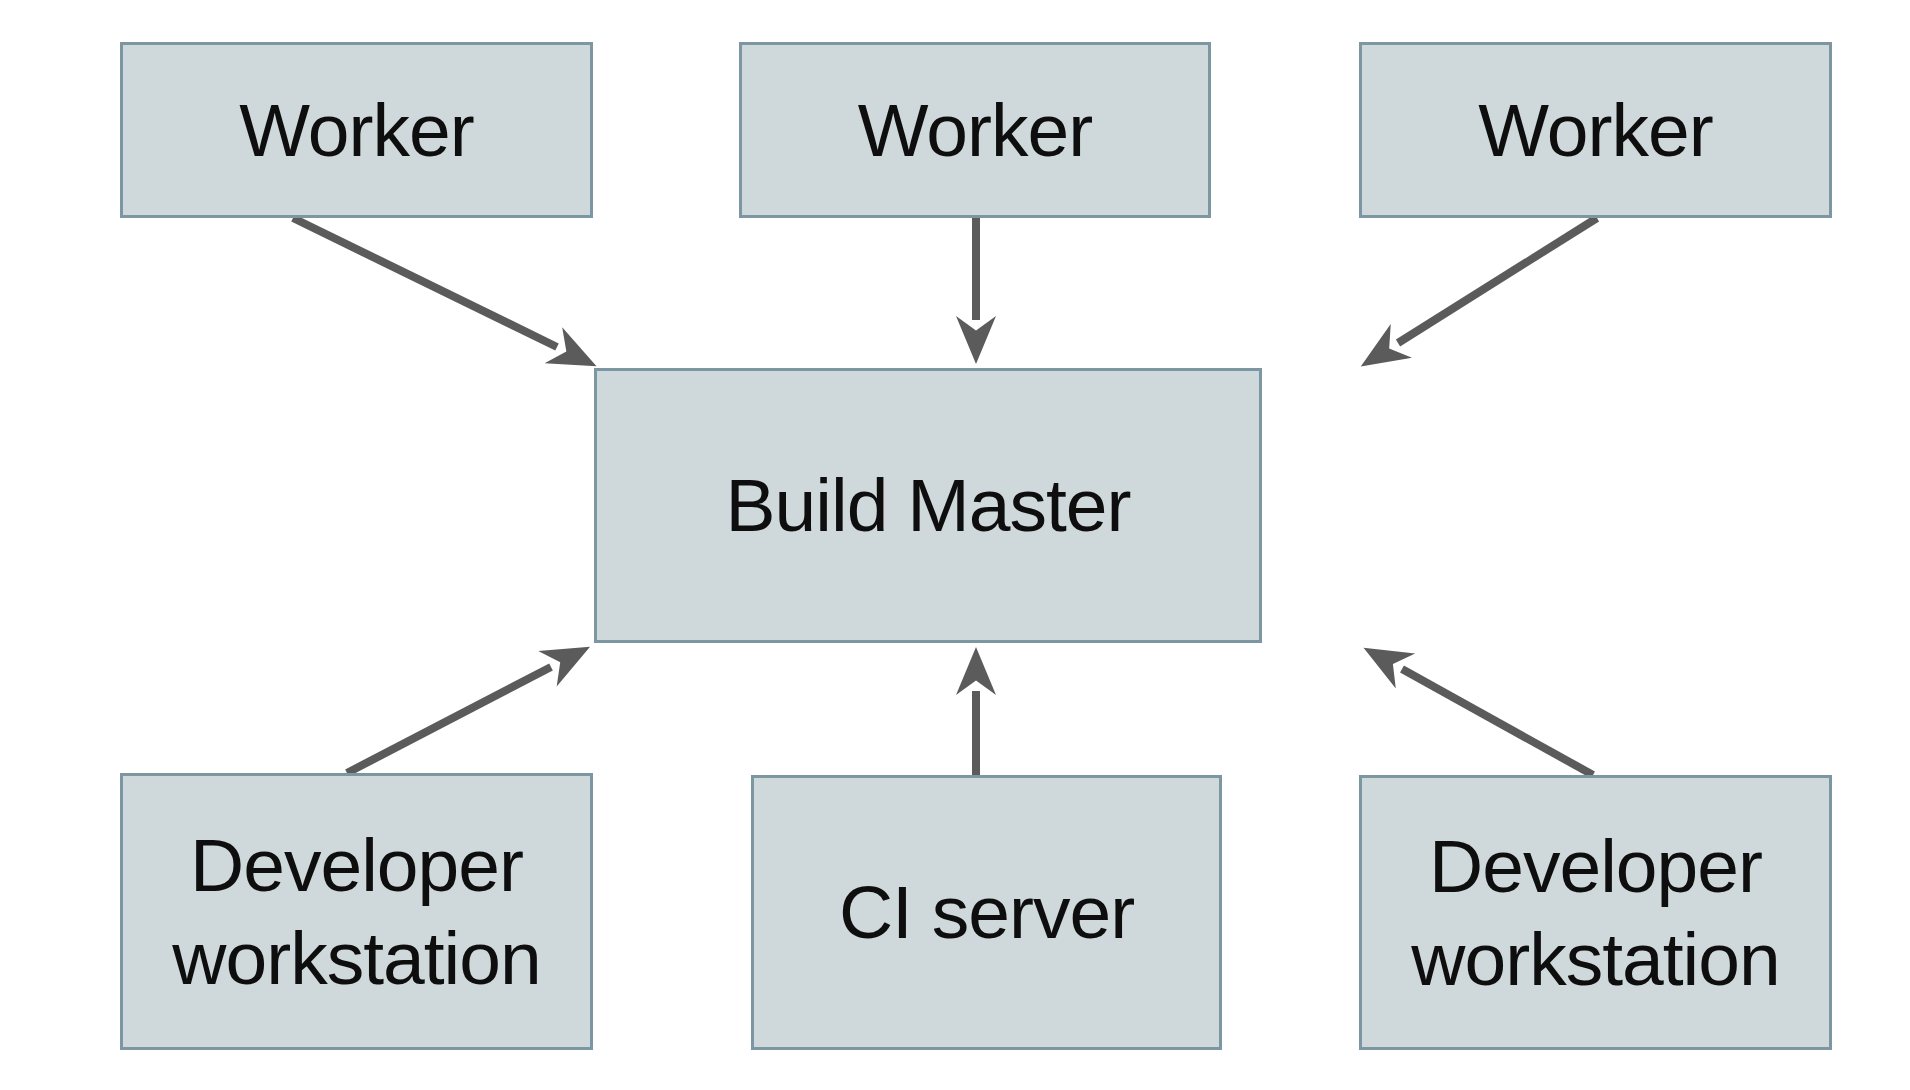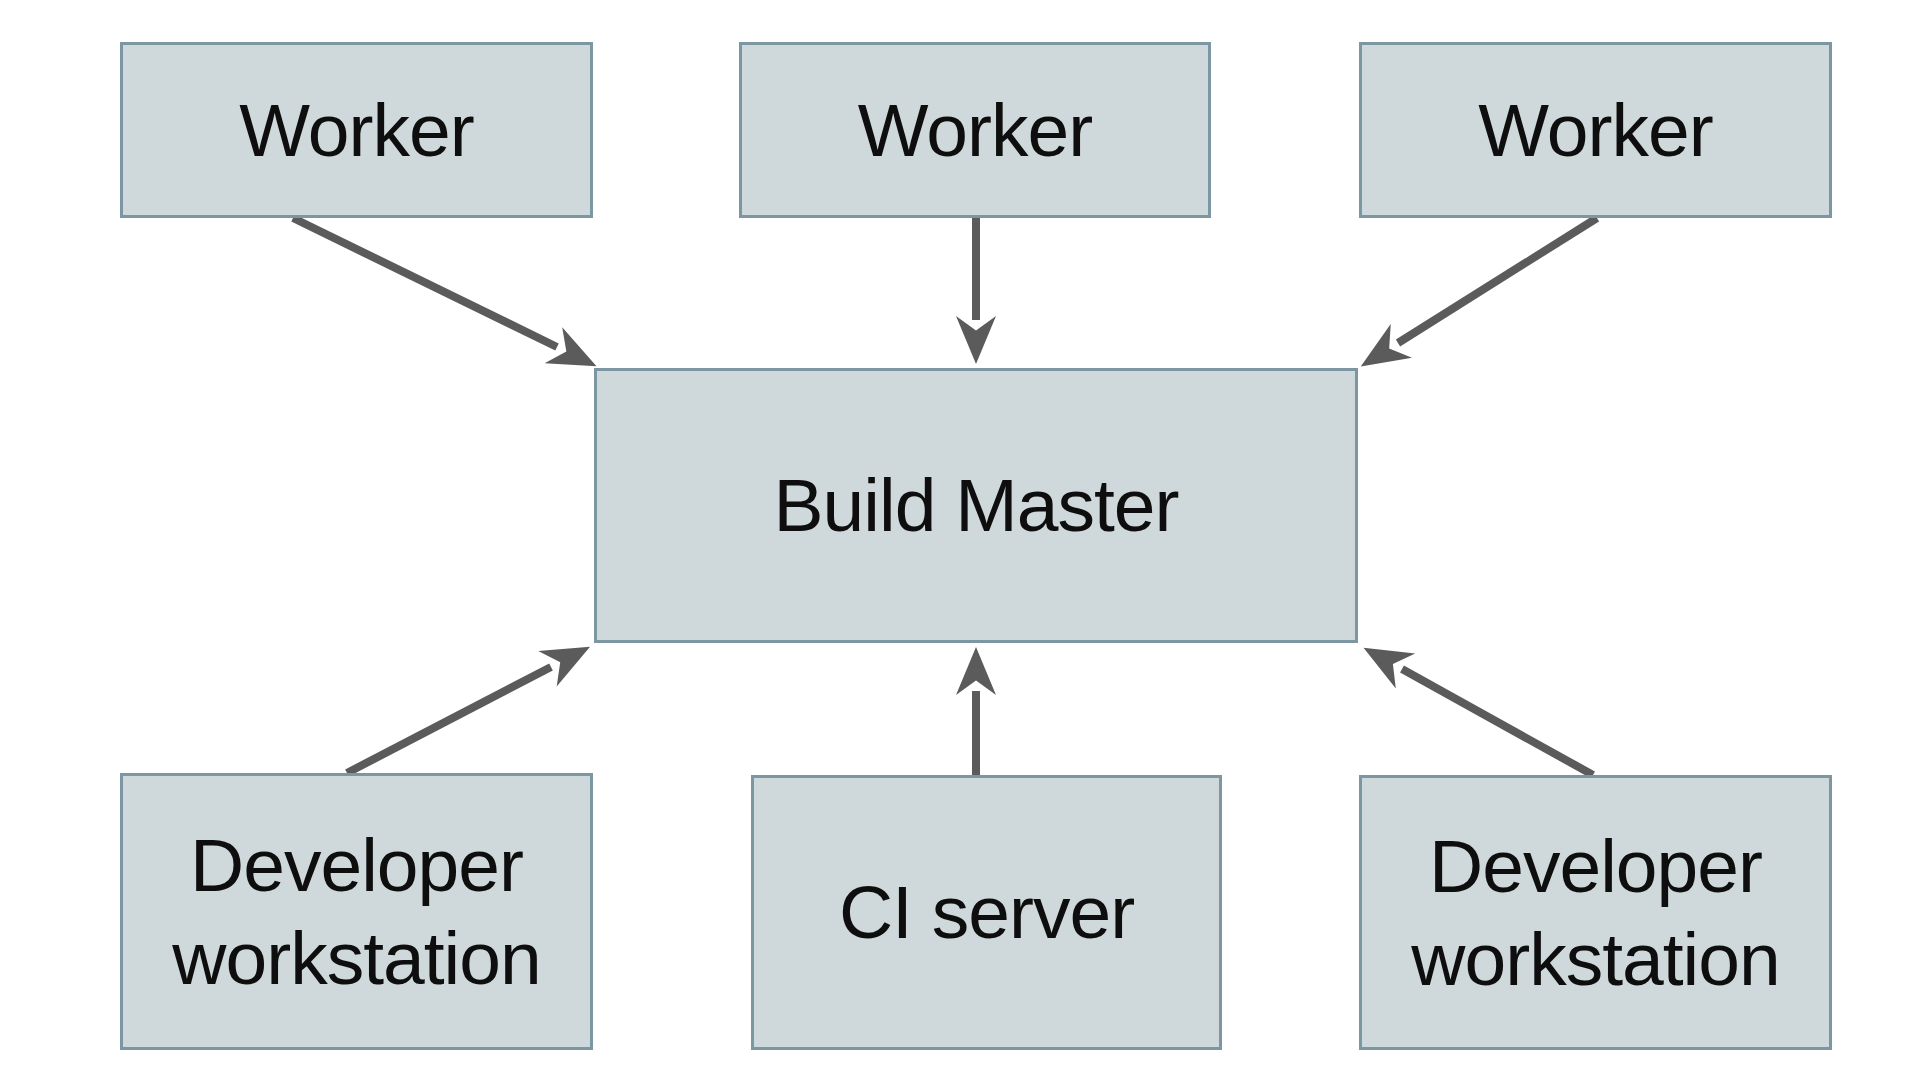--- a/index.html
+++ b/index.html
@@ -41,21 +41,21 @@
     text-align: center;
     color: var(--text, #0e0e0e);
     font-size: 75px;
     line-height: 1.23;
     letter-spacing: -1px;
     padding: 0 12px;
   }
   #node-worker-left   { left: 120px;  top: 42px;  width: 473px; height: 176px; }
   #node-worker-middle { left: 739px;  top: 42px;  width: 472px; height: 176px; }
   #node-worker-right  { left: 1359px; top: 42px;  width: 473px; height: 176px; }
-  #node-build-master  { left: 594px;  top: 368px; width: 764px; height: 275px; }
+  #node-build-master  { left: 594px;  top: 368px; width: 668px; height: 275px; }
   #node-dev-left      { left: 120px;  top: 773px; width: 473px; height: 277px; }
   #node-ci-server     { left: 751px;  top: 775px; width: 471px; height: 275px; }
   #node-dev-right     { left: 1359px; top: 775px; width: 473px; height: 275px; }
 </style>
 </head>
 <body>
 
 <div class="stage">
 
   <svg class="arrows-layer" viewBox="0 0 1910 1090" xmlns="http://www.w3.org/2000/svg">

